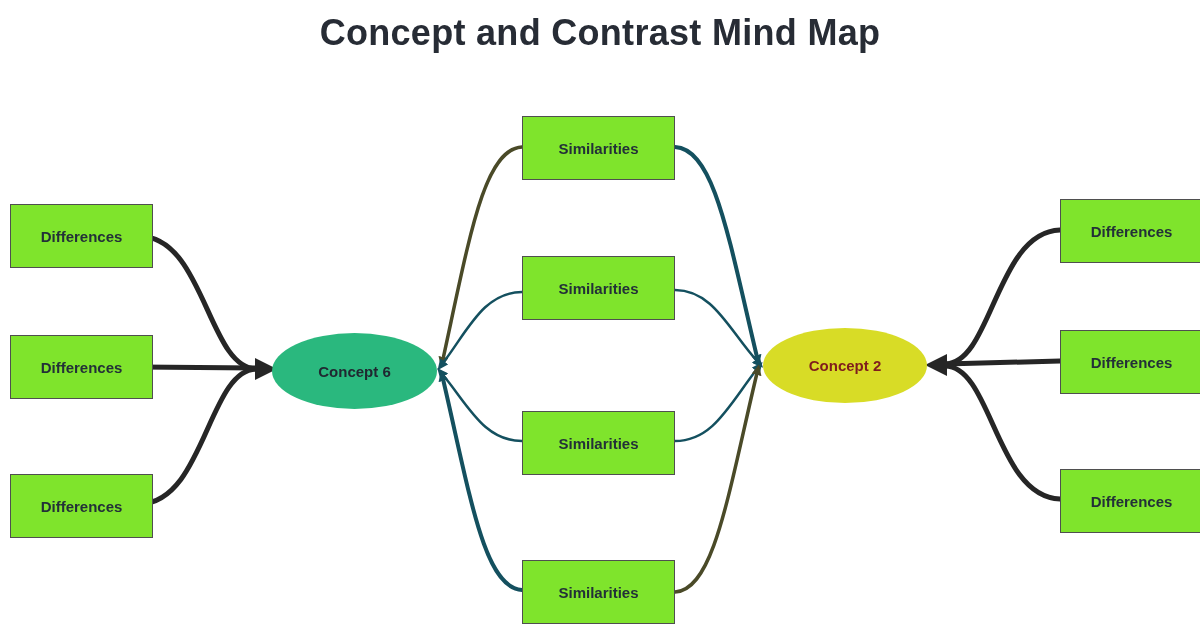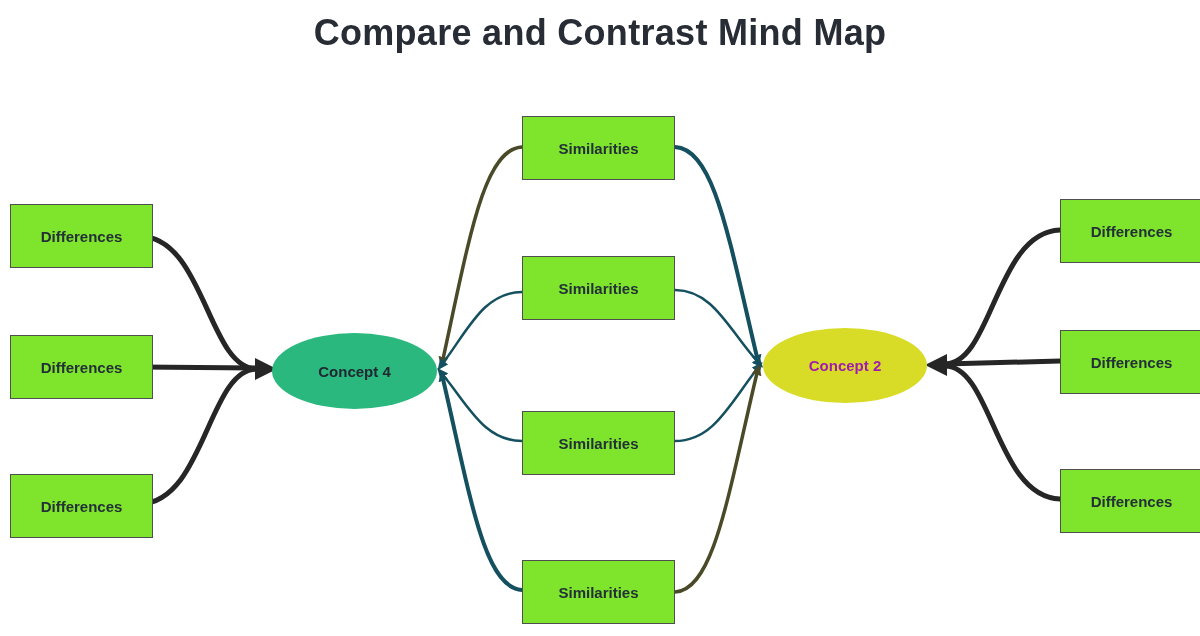--- a/index.html
+++ b/index.html
@@ -46,21 +46,21 @@
   .simbox { width: 153px; }
   .ellipse { border-radius: 50%; }
   .c1 { left: 272px; top: 333px; width: 165px; height: 76px; }
   .c2 { left: 763px; top: 328px; width: 164px; height: 75px; }
 </style>
 </head>
 <body>
 
 <div class="stage">
 
-  <h1 class="title">Compare and Contrast Mind Map</h1>
+  <h1 class="title">Concept and Contrast Mind Map</h1>
 
   <svg class="connector-layer" viewBox="0 0 1200 636" xmlns="http://www.w3.org/2000/svg">
     <defs>
       <marker id="mTeal" markerUnits="userSpaceOnUse" markerWidth="11" markerHeight="10" refX="2" refY="5" orient="auto">
         <path d="M0,0 L11,5 L0,10 Z" fill="#14505f"></path>
       </marker>
       <marker id="mOlive" markerUnits="userSpaceOnUse" markerWidth="11" markerHeight="10" refX="2" refY="5" orient="auto">
         <path d="M0,0 L11,5 L0,10 Z" fill="#4a4a28"></path>
       </marker>
     </defs>
@@ -113,19 +113,19 @@
     <span>Similarities</span>
   </div>
   <div class="node box simbox" style="left: 522px; top: 411px; background-color: rgb(127, 228, 44); border-color: rgb(79, 79, 79); color: rgb(35, 48, 56);">
     <span>Similarities</span>
   </div>
   <div class="node box simbox" style="left: 522px; top: 560px; background-color: rgb(127, 228, 44); border-color: rgb(79, 79, 79); color: rgb(35, 48, 56);">
     <span>Similarities</span>
   </div>
 
   <div class="node ellipse c1" style="background-color: rgb(42, 184, 126); color: rgb(32, 40, 49);">
-    <span>Concept 4</span>
+    <span>Concept 6</span>
   </div>
-  <div class="node ellipse c2" style="background-color: rgb(216, 220, 38); color: #a21caf;">
+  <div class="node ellipse c2" style="background-color: rgb(216, 220, 38); color: #7f1d1d;">
     <span>Concept 2</span>
   </div>
 
 </div>
 
 </body></html>

